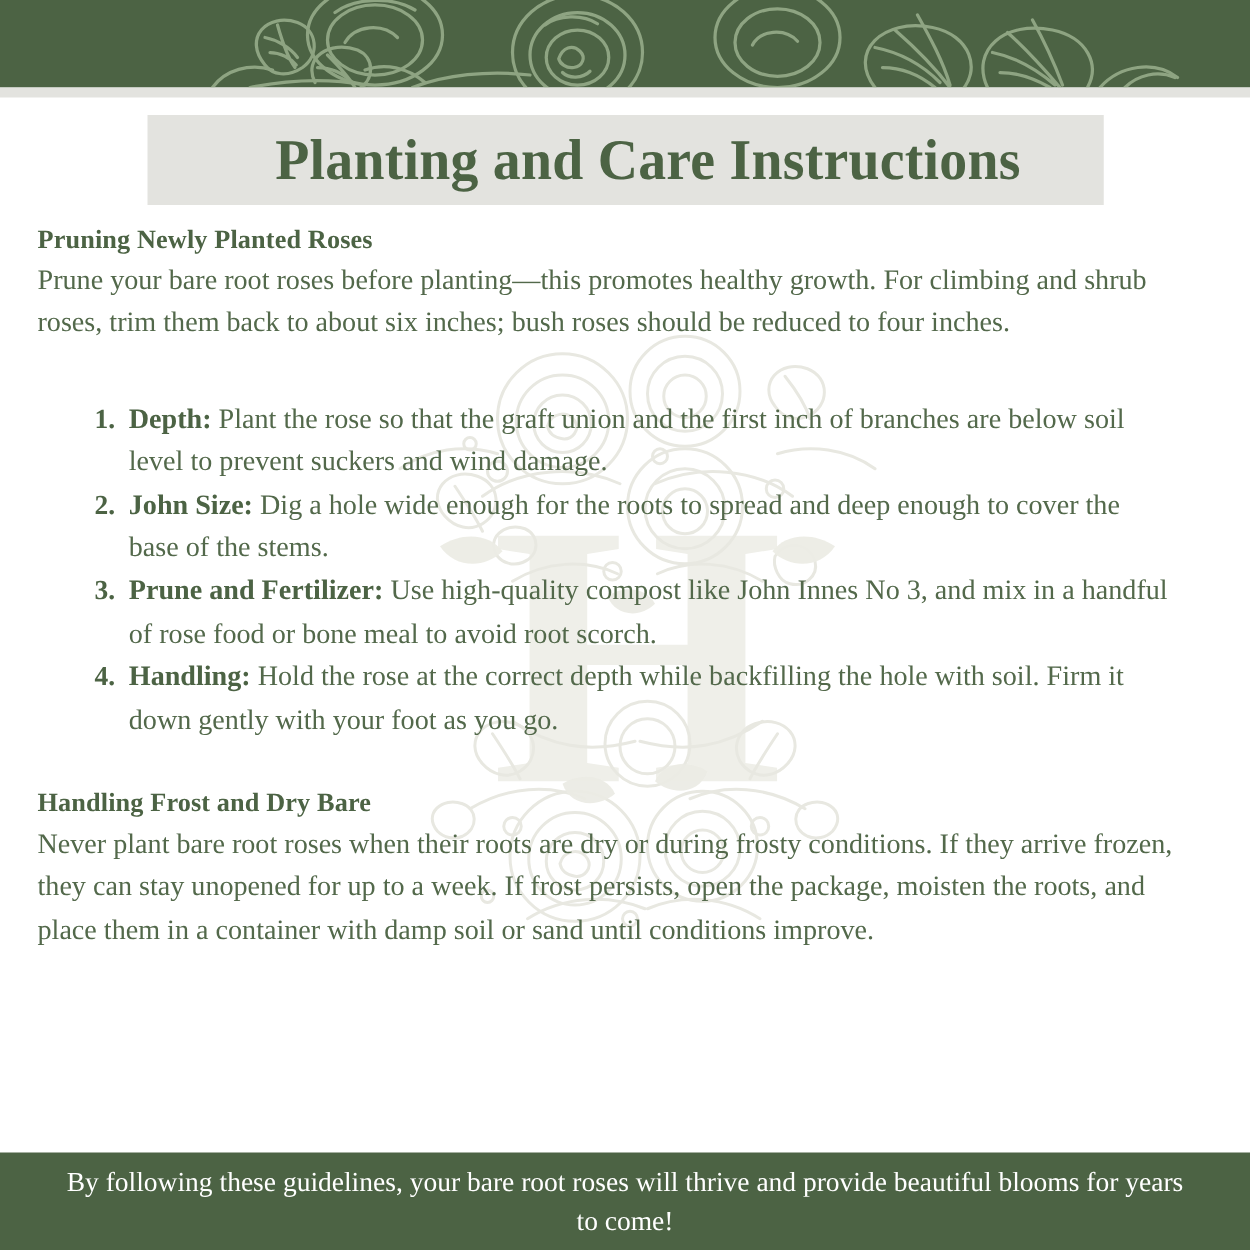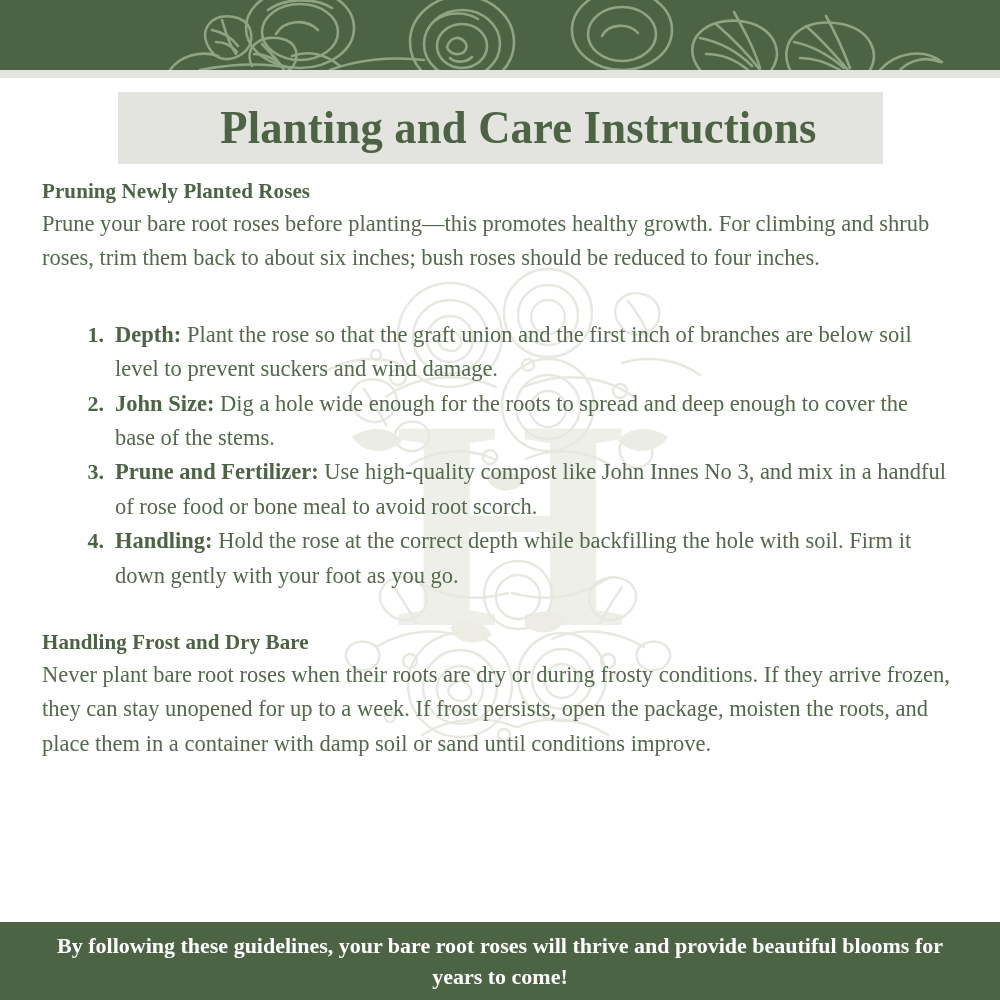--- a/index.html
+++ b/index.html
@@ -86,21 +86,21 @@
     font-size: 46px;
     letter-spacing: 0.2px;
     line-height: 1;
     transform: scaleX(0.97);
     white-space: nowrap;
   }
 
   
   .content {
     position: absolute;
-    left: 42px;
+    left: 30px;
     top: 178px;
     width: 922px;
     z-index: 1;
     color: #4c6344;
   }
 
   .section { margin: 0; }
 
   h2.section-heading {
     margin: 0 0 2px 0;
@@ -166,21 +166,21 @@
     display: flex;
     align-items: center;
     justify-content: center;
   }
   .footer-text {
     color: #ffffff;
     font-size: 22px;
     line-height: 1.43;
     text-align: center;
     max-width: 900px;
-    font-weight: bold;
+    font-weight: normal;
   }
 </style>
 </head>
 <body>
 
 <div class="page">
 
   <div class="header-band">
     <svg class="header-art" viewBox="0 0 1000 70" preserveAspectRatio="xMidYMax slice">
       <g fill="none" stroke="#8ea482" stroke-width="2.6" stroke-linecap="round" stroke-linejoin="round">

